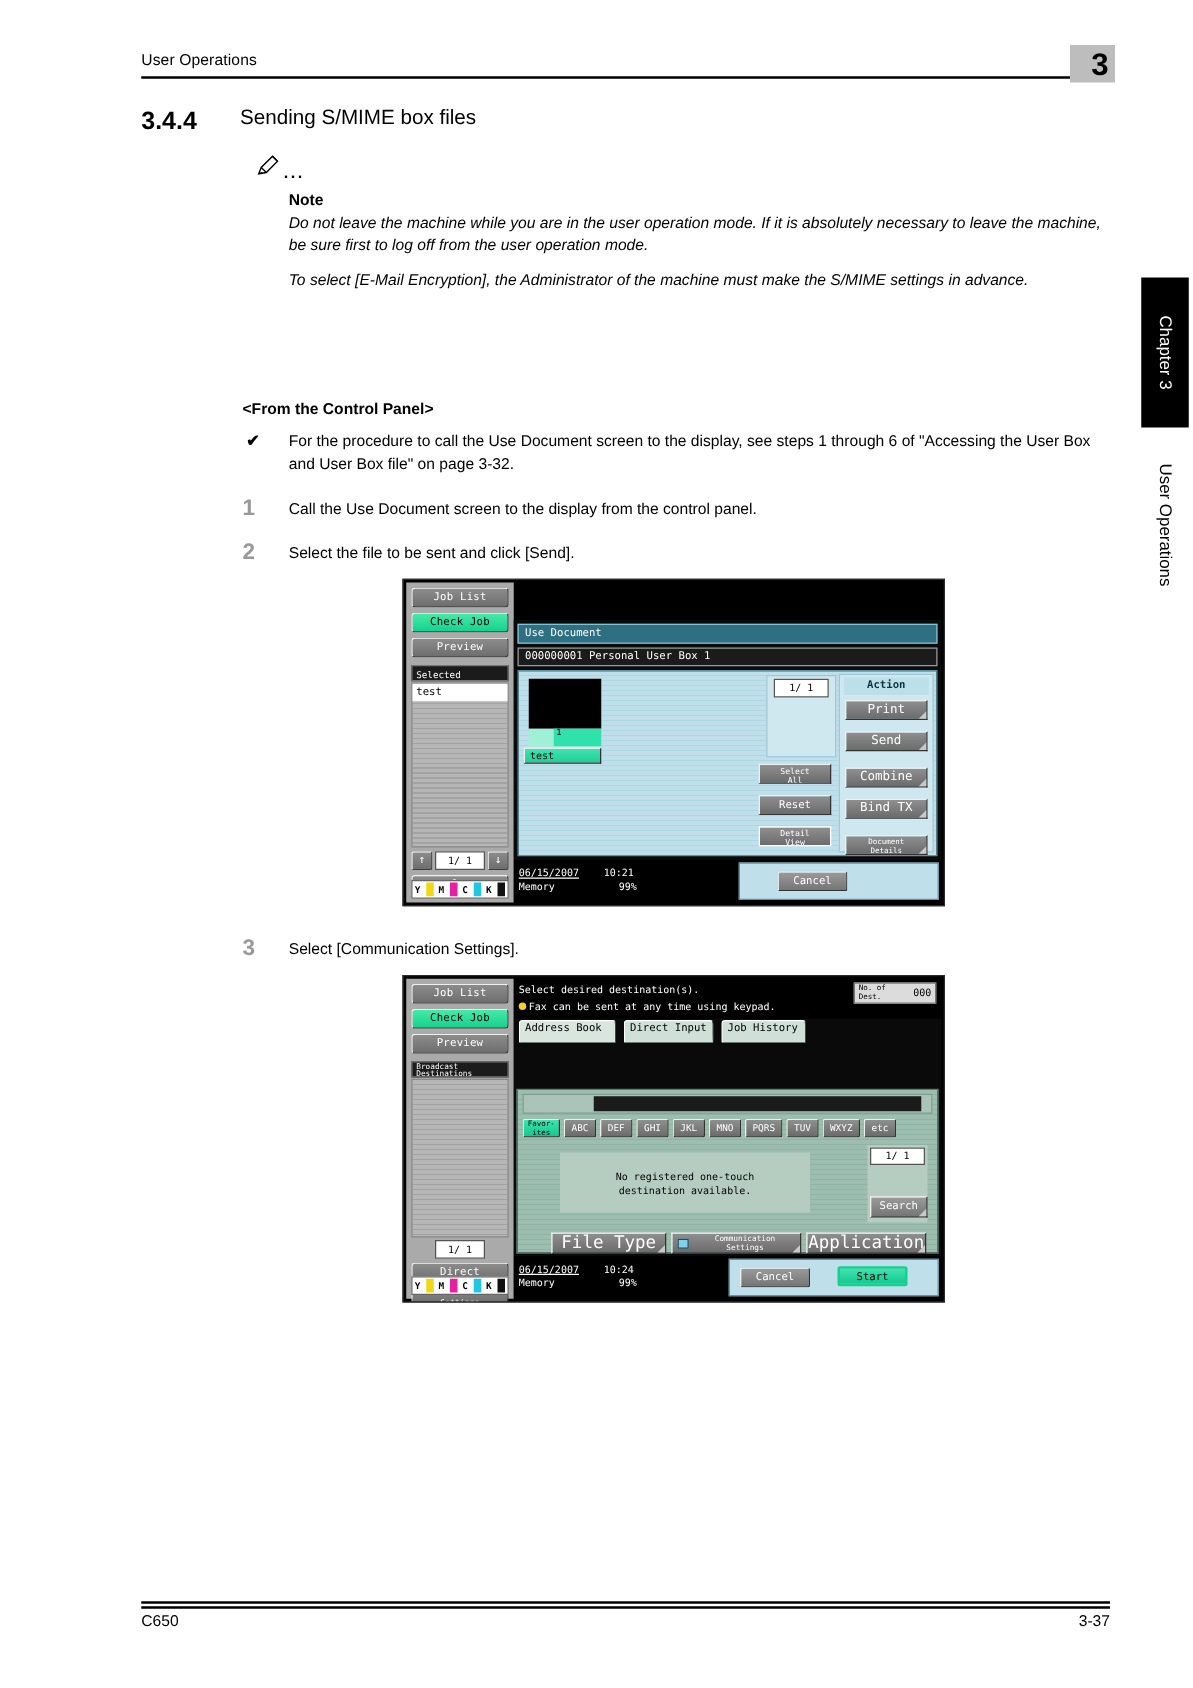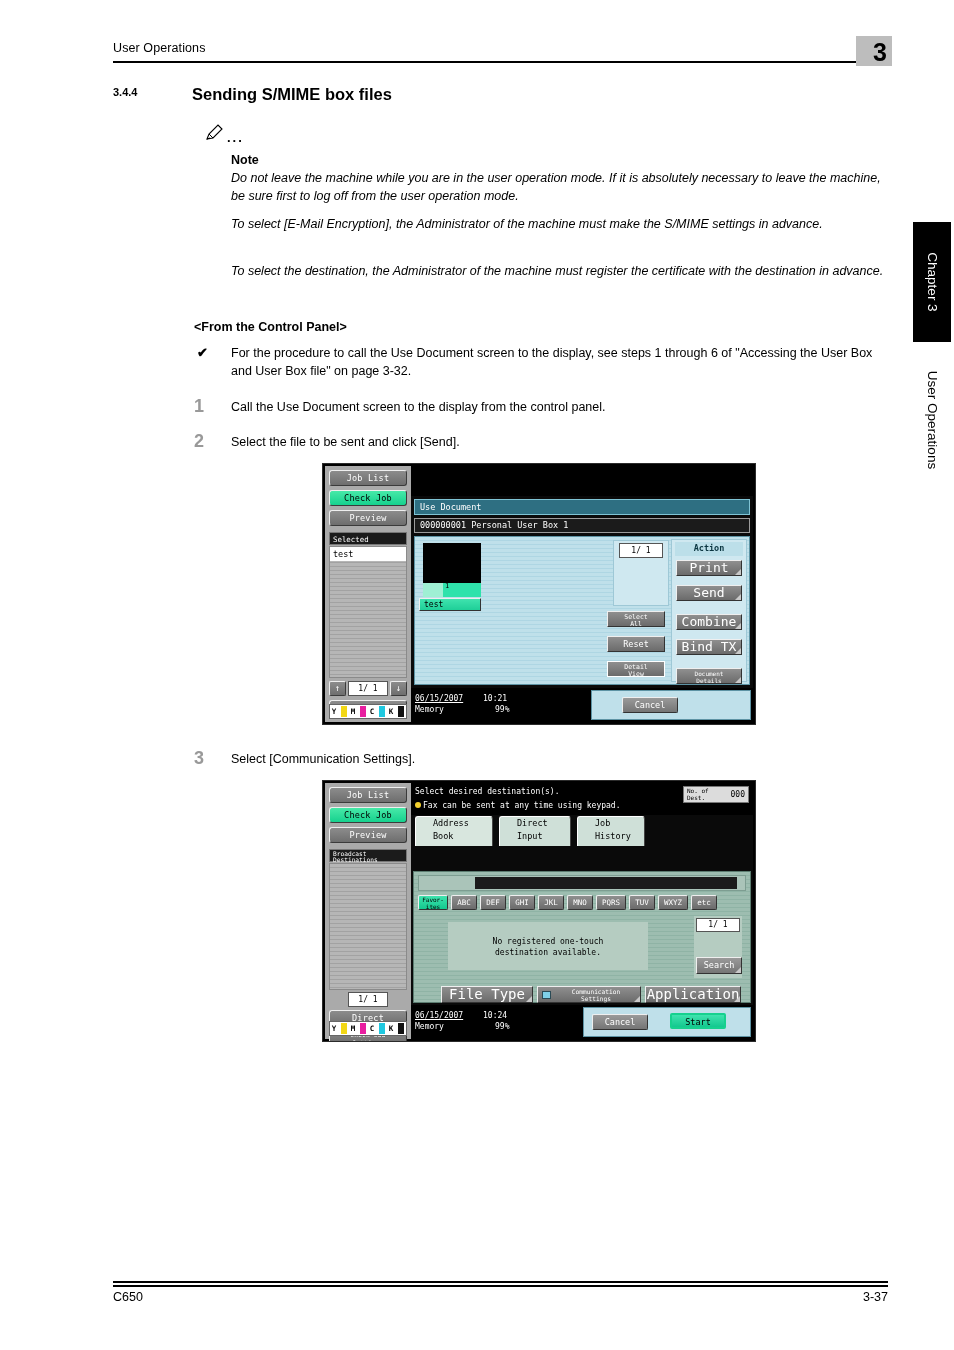--- a/index.html
+++ b/index.html
@@ -53,22 +53,22 @@
     position:absolute; left:913px; top:350px; width:38px; height:140px;
   }
   .tab-side span {
     display:block; color:#000; font-size:13.5px;
     transform: rotate(90deg); transform-origin: center;
     white-space:nowrap; width:140px; height:38px; line-height:38px;
     position:absolute; left:-51px; top:51px; text-align:center;
   }
 
   
-  .sec-num { position:absolute; left:113px; top:86px; font-size:11px; font-weight:bold; }
-  .sec-title { position:absolute; left:192px; top:85px; font-size:16.5px; font-weight:bold; }
+  .sec-num { position:absolute; left:113px; top:86px; font-size:20px; font-weight:bold; }
+  .sec-title { position:absolute; left:192px; top:85px; font-size:16.5px; font-weight:normal; }
 
   .pencil { position:absolute; left:205px; top:124px; width:40px; height:22px; }
   .pencil .dots { position:absolute; left:22px; top:6px; font-size:13px; letter-spacing:2px; font-weight:bold; }
 
   .note-h { position:absolute; left:231px; top:153px; font-size:12.5px; font-weight:bold; }
   .note-p {
     position:absolute; left:231px; width:655px;
     font-size:12.5px; font-style:italic; line-height:17.5px;
   }
   .note-p1 { top:170px; }
@@ -212,21 +212,21 @@
   .actionpanel {
     position:absolute; right:2px; top:2px; width:76px; bottom:2px;
     background:#cfe8f0; border:1px solid #9ec8d6;
   }
   .actionhdr { margin:2px 3px; height:14px; background:#bcdfe9; color:#0a3540;
                font-size:8.5px; font-weight:bold; text-align:center; line-height:13px; }
   .abtn {
     position:absolute; left:4px; width:66px; height:16px;
     background: linear-gradient(#8f8f8f,#6b6b6b);
     border:1px solid #efefef; border-right-color:#333; border-bottom-color:#333;
-    color:#fff; font-size:13px; text-align:center; line-height:14px;
+    color:#fff; font-size:10px; text-align:center; line-height:14px;
   }
   .abtn:after {
     content:""; position:absolute; right:0; bottom:0;
     border-left:6px solid transparent; border-bottom:6px solid #c9c9c9;
   }
   .abtn.small { font-size:6px; line-height:6.5px; padding-top:2px; }
   .abtn.small b { display:block; font-weight:normal; }
   .mbtn {
     position:absolute; left:0; width:60px; height:16px;
     background: linear-gradient(#8f8f8f,#6b6b6b);
@@ -257,23 +257,23 @@
   .cbtn.green {
     background: linear-gradient(#3fe3ae,#13c88f); color:#000;
     border:2px solid #16d18e;
   }
 
   
   .s2body { position:absolute; left:0; top:30px; right:0; bottom:34px; background:#0a0a0a; }
   .faxdot { display:inline-block; width:6px; height:6px; border-radius:50%; background:#f3d02e; margin-right:2px; }
   .tabrow { position:absolute; left:4px; top:1px; height:15px; }
   .ltab {
-    position:absolute; height:30px; background:#cfe0d8;
+    position:absolute; height:18px; background:#cfe0d8;
     border:1px solid #fff; border-bottom:none; border-right-color:#444;
-    color:#000; font-size:8.5px; line-height:13px; padding:0 17px; border-radius:3px 3px 0 0;
+    color:#000; font-size:8.5px; line-height:13px; padding:0 4px; border-radius:3px 3px 0 0;
   }
   .ltab.active { background:#d8e6de; }
   .greenarea {
     position:absolute; left:2px; right:2px; top:16px; bottom:2px;
     background: repeating-linear-gradient(#9dbdb0 0 3px, #8fb3a5 3px 4px);
     border:1px solid #5c7d71;
     margin-top:40px;
   }
   .searchbar {
     position:absolute; left:4px; top:3px; right:4px; height:16px;
@@ -357,21 +357,20 @@
       <path d="M2 15 L4 10 L13 1 L17 5 L8 14 Z" fill="#fff" stroke="#000" stroke-width="1.1"></path>
       <path d="M4 10 L8 14" stroke="#000" stroke-width="1"></path>
       <path d="M13 1 L17 5" stroke="#000" stroke-width="1"></path>
       <path d="M2 15 L5 14" stroke="#000" stroke-width="1"></path>
     </svg>
     <span class="dots">...</span>
   </div>
   <div class="note-h">Note</div>
   <div class="note-p note-p2">To select [E-Mail Encryption], the Administrator of the machine must make the S/MIME settings in advance.</div>
   <div class="note-p note-p1">Do not leave the machine while you are in the user operation mode. If it is absolutely necessary to leave the machine, be sure first to log off from the user operation mode.</div>
-  <div class="note-p note-p3">To select the destination, the Administrator of the machine must register the certificate with the destination in advance.</div>
 
   <div class="ctrl-h">&lt;From the Control Panel&gt;</div>
   <div class="check-mark">✔</div>
   <div class="check-txt">For the procedure to call the Use Document screen to the display, see steps 1 through 6 of "Accessing the User Box and User Box file" on page 3-32.</div>
 
   <div class="step-num s1n">1</div>
   <div class="step-txt s1t">Call the Use Document screen to the display from the control panel.</div>
   <div class="step-num s2n">2</div>
   <div class="step-txt s2t">Select the file to be sent and click [Send].</div>
   <div class="step-num s3n">3</div>

